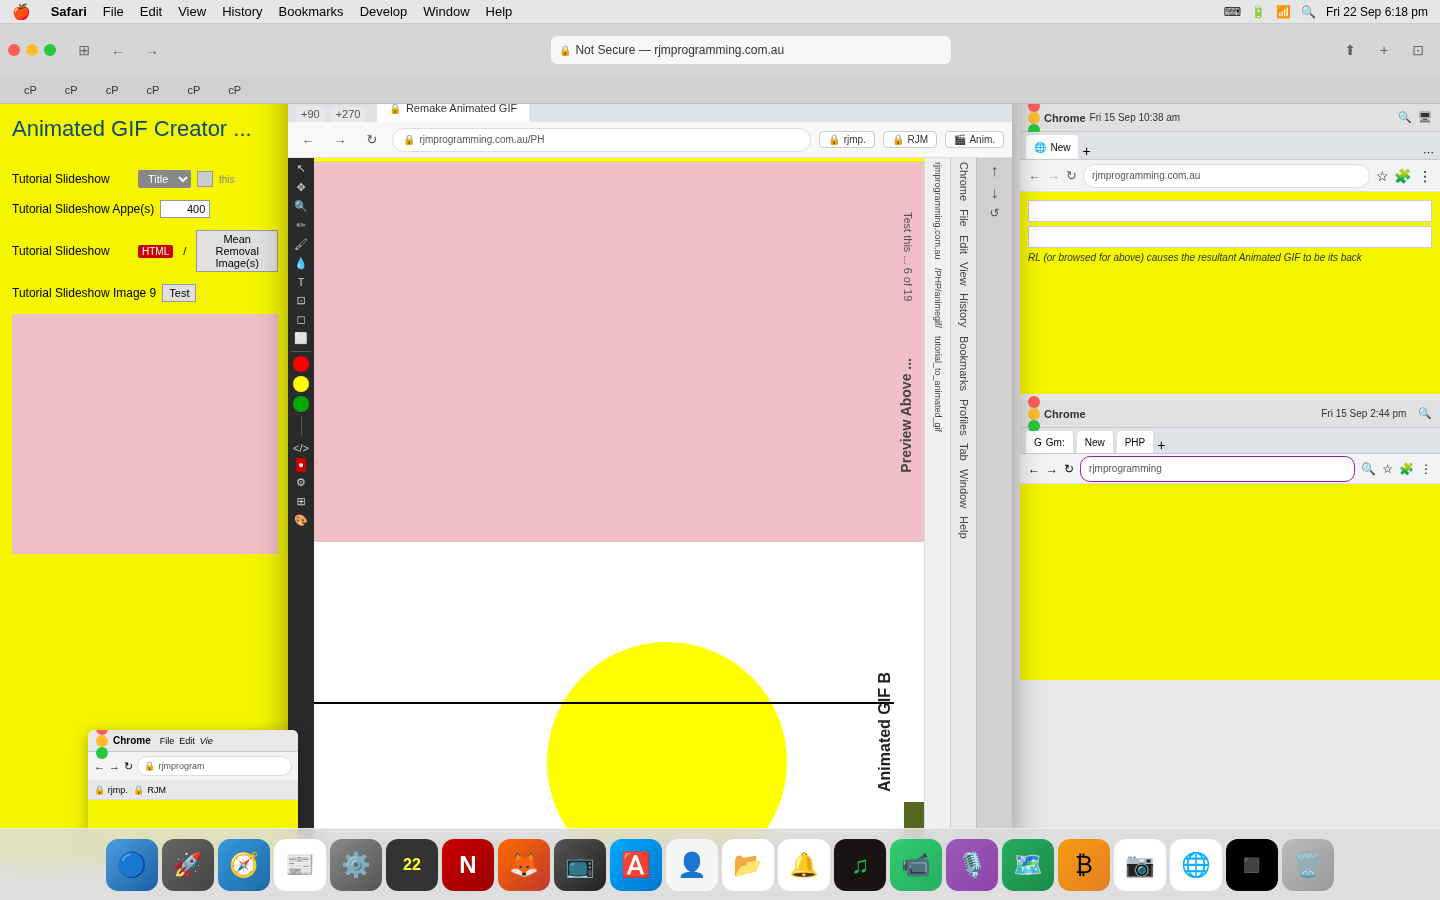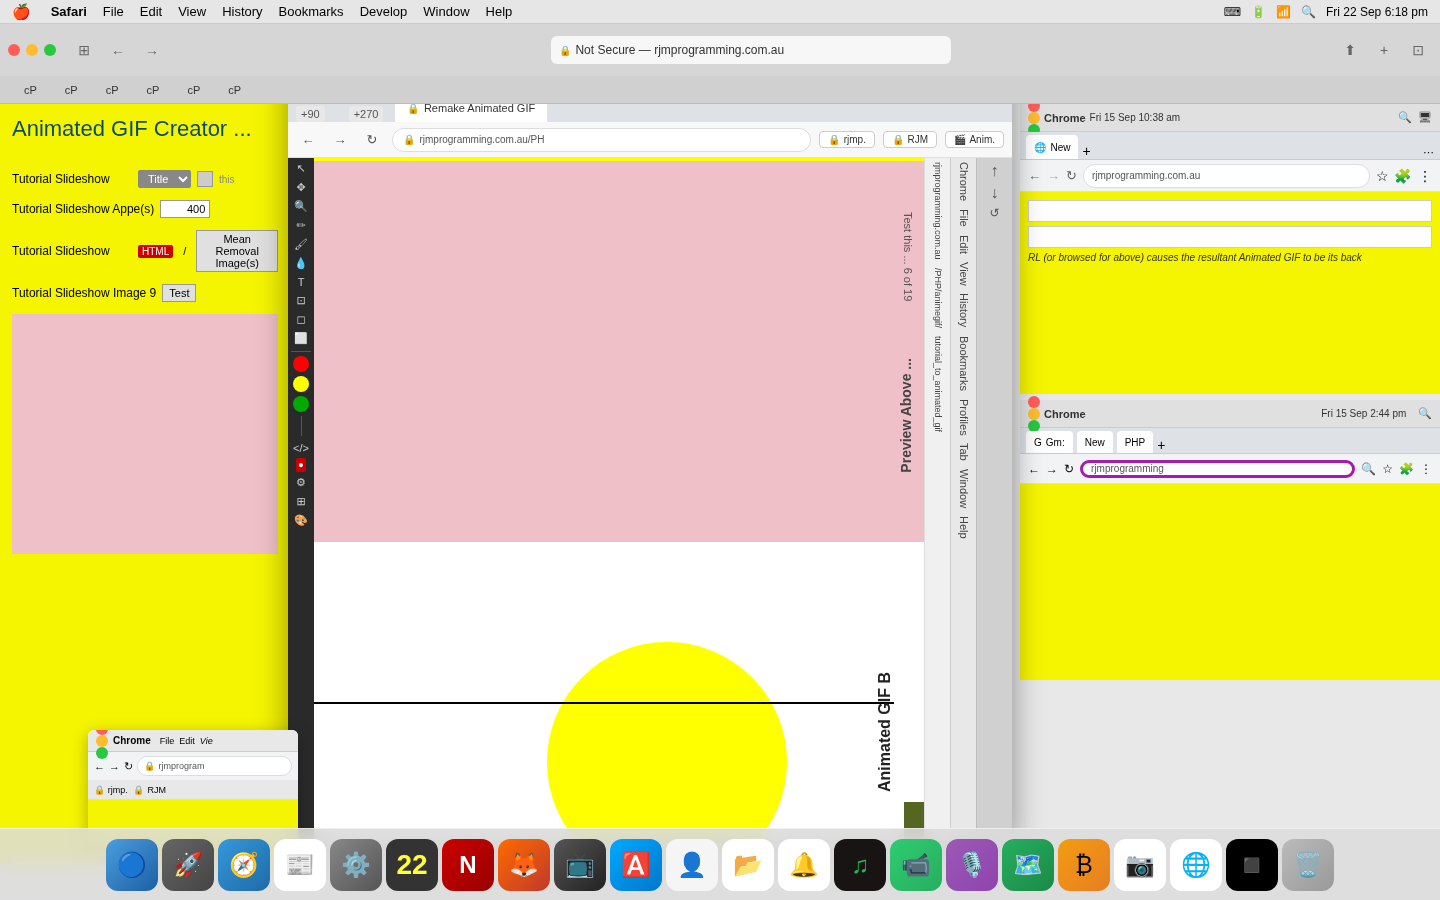--- a/index.html
+++ b/index.html
@@ -524,21 +524,21 @@
   <div class="browser-titlebar">
     <div class="traffic-lights">
       <div class="traffic-light tl-red"></div>
       <div class="traffic-light tl-yellow"></div>
       <div class="traffic-light tl-green"></div>
     </div>
     <div class="browser-title">Not Secure — rjmprogramming.com.au</div>
   </div>
 
   <div style="height:34px;background:#dee1e6;display:flex;align-items:flex-end;padding:0 8px;gap:4px;">
-    <div style="display:flex;align-items:center;gap:24px;margin-right:8px;justify-content:space-between;">
+    <div style="display:flex;align-items:center;gap:6px;margin-right:8px;justify-content:space-between;">
       <span style="font-size:11px;color:#555;background:#e8e8e8;padding:2px 5px;border-radius:3px;">+90</span>
       <span style="font-size:11px;color:#555;background:#e8e8e8;padding:2px 5px;border-radius:3px;">+270</span>
     </div>
     <div class="tab-item active">
       <span style="font-size:10px;">🔒</span>
       <span>Remake Animated GIF</span>
     </div>
   </div>
 
   <div class="browser-rjm-toolbar">
@@ -706,21 +706,21 @@
     <div style="height:22px;background:#fff;border-radius:4px 4px 0 0;padding:0 8px;display:flex;align-items:center;gap:4px;font-size:10px;">
       <span>PHP</span>
     </div>
     <button style="background:none;border:none;font-size:14px;cursor:pointer;">+</button>
   </div>
 
   <div style="height:30px;background:#f1f3f4;display:flex;align-items:center;padding:0 8px;gap:6px;border-bottom:1px solid #e0e0e0;">
     <button style="background:none;border:none;font-size:12px;cursor:pointer;">←</button>
     <button style="background:none;border:none;font-size:12px;cursor:pointer;">→</button>
     <button style="background:none;border:none;font-size:12px;cursor:pointer;">↻</button>
-    <div style="flex:1;height:18px;background:#fff;border-radius:10px;border:3px solid #a21caf;display:flex;align-items:center;padding:0 8px;font-size:10px;color:#555;">
+    <div style="flex:1;height:26px;background:#fff;border-radius:10px;border:1px solid #a21caf;display:flex;align-items:center;padding:0 8px;font-size:10px;color:#555;">
       <span>rjmprogramming</span>
     </div>
     <button style="background:none;border:none;font-size:12px;cursor:pointer;">🔍</button>
     <button style="background:none;border:none;font-size:12px;cursor:pointer;">☆</button>
     <button style="background:none;border:none;font-size:12px;cursor:pointer;">🧩</button>
     <button style="background:none;border:none;font-size:12px;cursor:pointer;">⋮</button>
   </div>
 
   <div style="flex:1;background:#f5f500;height:160px;"></div>
 </div>
@@ -762,21 +762,21 @@
   </div>
   <div class="dock-icon" style="background:linear-gradient(135deg,#3498db,#1e6ba8);">
     <span>🧭</span>
   </div>
   <div class="dock-icon" style="background:#fff;">
     <span>📰</span>
   </div>
   <div class="dock-icon" style="background:linear-gradient(135deg,#888,#555);">
     <span>⚙️</span>
   </div>
-  <div class="dock-icon" style="background:#333;color:#ff3;font-size:28px;font-weight:700;">
+  <div class="dock-icon" style="background:#333;color:#ff3;font-size:16px;font-weight:700;">
     <span>22</span>
   </div>
   <div class="dock-icon" style="background:linear-gradient(135deg,#c00,#900);">
     <span style="color:#fff;font-weight:700;">N</span>
   </div>
   <div class="dock-icon" style="background:linear-gradient(135deg,#ff6a00,#c0392b);">
     <span>🦊</span>
   </div>
   <div class="dock-icon" style="background:linear-gradient(135deg,#555,#222);">
     <span>📺</span>

